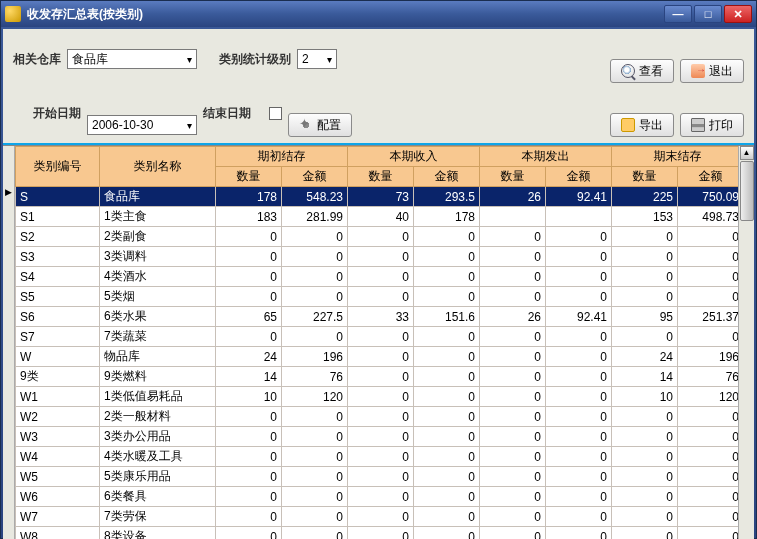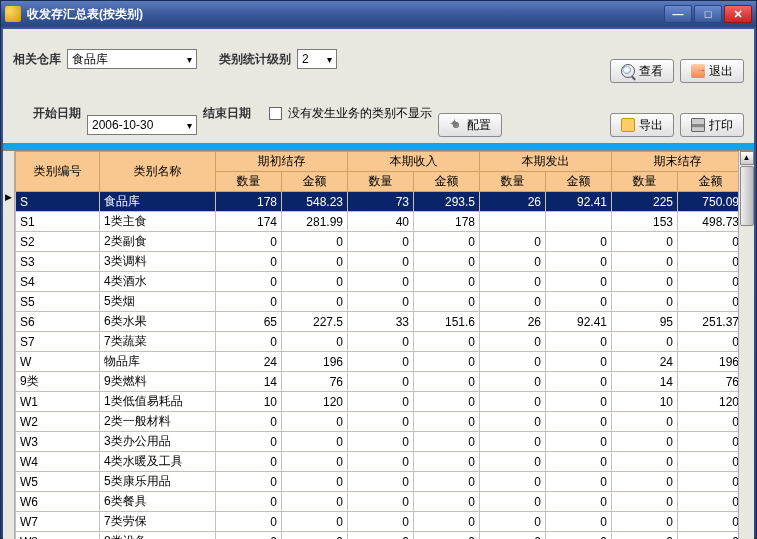--- a/index.html
+++ b/index.html
@@ -5,21 +5,21 @@
 * { box-sizing: border-box; margin: 0; padding: 0; }
 body { font-family: "Microsoft YaHei", SimSun, Arial, sans-serif; font-size: 12px; background: #d4d0c8; overflow: hidden; }
 .window { width: 757px; height: 539px; background: linear-gradient(to bottom, #3b5998 0%, #2a4480 100%); border: 1px solid #1a2d50; display: flex; flex-direction: column; }
 .titlebar { height: 28px; background: linear-gradient(to bottom, #5a7bc0 0%, #3a5a9a 50%, #2a4480 100%); display: flex; align-items: center; padding: 4px 4px; color: #fff; font-weight: bold; }
 .titlebar .icon { width: 16px; height: 16px; margin-right: 6px; background: radial-gradient(circle at 30% 30%, #ffd966, #cc9900); border-radius: 2px; }
 .titlebar .title { flex: 1; }
 .win-buttons { display: flex; gap: 2px; }
 .win-btn { width: 28px; height: 18px; background: linear-gradient(to bottom, #6a8bd0, #3a5a9a); border: 1px solid #2a4480; border-radius: 2px; color: #fff; display: flex; align-items: center; justify-content: center; font-size: 11px; cursor: pointer; }
 .win-btn.close { background: linear-gradient(to bottom, #e66, #c22); border-color: #911; }
 .content { flex: 1; background: #e8e8e0; margin: 2px; display: flex; flex-direction: column; }
-.toolbar { padding: 6px 10px; display: flex; flex-direction: column; gap: 6px; border-bottom: 7px solid #0ea5e9; }
+.toolbar { padding: 6px 10px; display: flex; flex-direction: column; gap: 6px; border-bottom: 2px solid #0ea5e9; }
 .toolbar-row { display: flex; align-items: center; gap: 6px; }
 .toolbar-row .spacer { flex: 1; }
 .lbl { font-weight: bold; color: #333; }
 .combo { background: #fff; border: 1px solid #7a7a7a; height: 20px; padding: 1px 4px; display: flex; align-items: center; position: relative; }
 .combo::after { content: "▾"; position: absolute; right: 4px; font-size: 10px; }
 .combo.wh { width: 130px; }
 .combo.sm { width: 40px; }
 .combo.dt { width: 110px; margin-top: 24px; }
 .btn { height: 24px; padding: 0 10px; background: linear-gradient(to bottom, #fdfdfd, #e0e0e0); border: 1px solid #8a8a8a; border-radius: 3px; display: flex; align-items: center; gap: 4px; cursor: pointer; font-size: 12px; margin-top: 24px; }
 .btn-ico { width: 14px; height: 14px; display: inline-block; }
@@ -86,21 +86,20 @@
       </div>
       <div class="toolbar-row">
         <span style="width:14px"></span>
         <span class="lbl">开始日期</span>
         <div class="combo dt">
             <span>2006-10-30</span>
           </div>
         <span class="lbl">结束日期</span>
         <span style="width:6px"></span>
         <span class="chk"></span>
-        <span>没有发生业务的类别不显示</span>
         <div class="btn">
             <span class="btn-ico ico-cfg"></span>
             <span>配置</span>
           </div>
         <span class="spacer"></span>
         <div class="btn">
             <span class="btn-ico ico-exp"></span>
             <span>导出</span>
           </div>
         <div class="btn">
@@ -158,21 +157,21 @@
                   <td class="num">73</td>
                   <td class="num">293.5</td>
                   <td class="num">26</td>
                   <td class="num">92.41</td>
                   <td class="num">225</td>
                   <td class="num">750.09</td>
                 </tr>
                 <tr>
                   <td>S1</td>
                   <td>1类主食</td>
-                  <td class="num">174</td>
+                  <td class="num">183</td>
                   <td class="num">281.99</td>
                   <td class="num">40</td>
                   <td class="num">178</td>
                   <td class="num"></td>
                   <td class="num"></td>
                   <td class="num">153</td>
                   <td class="num">498.73</td>
                 </tr>
                 <tr>
                   <td>S2</td>

